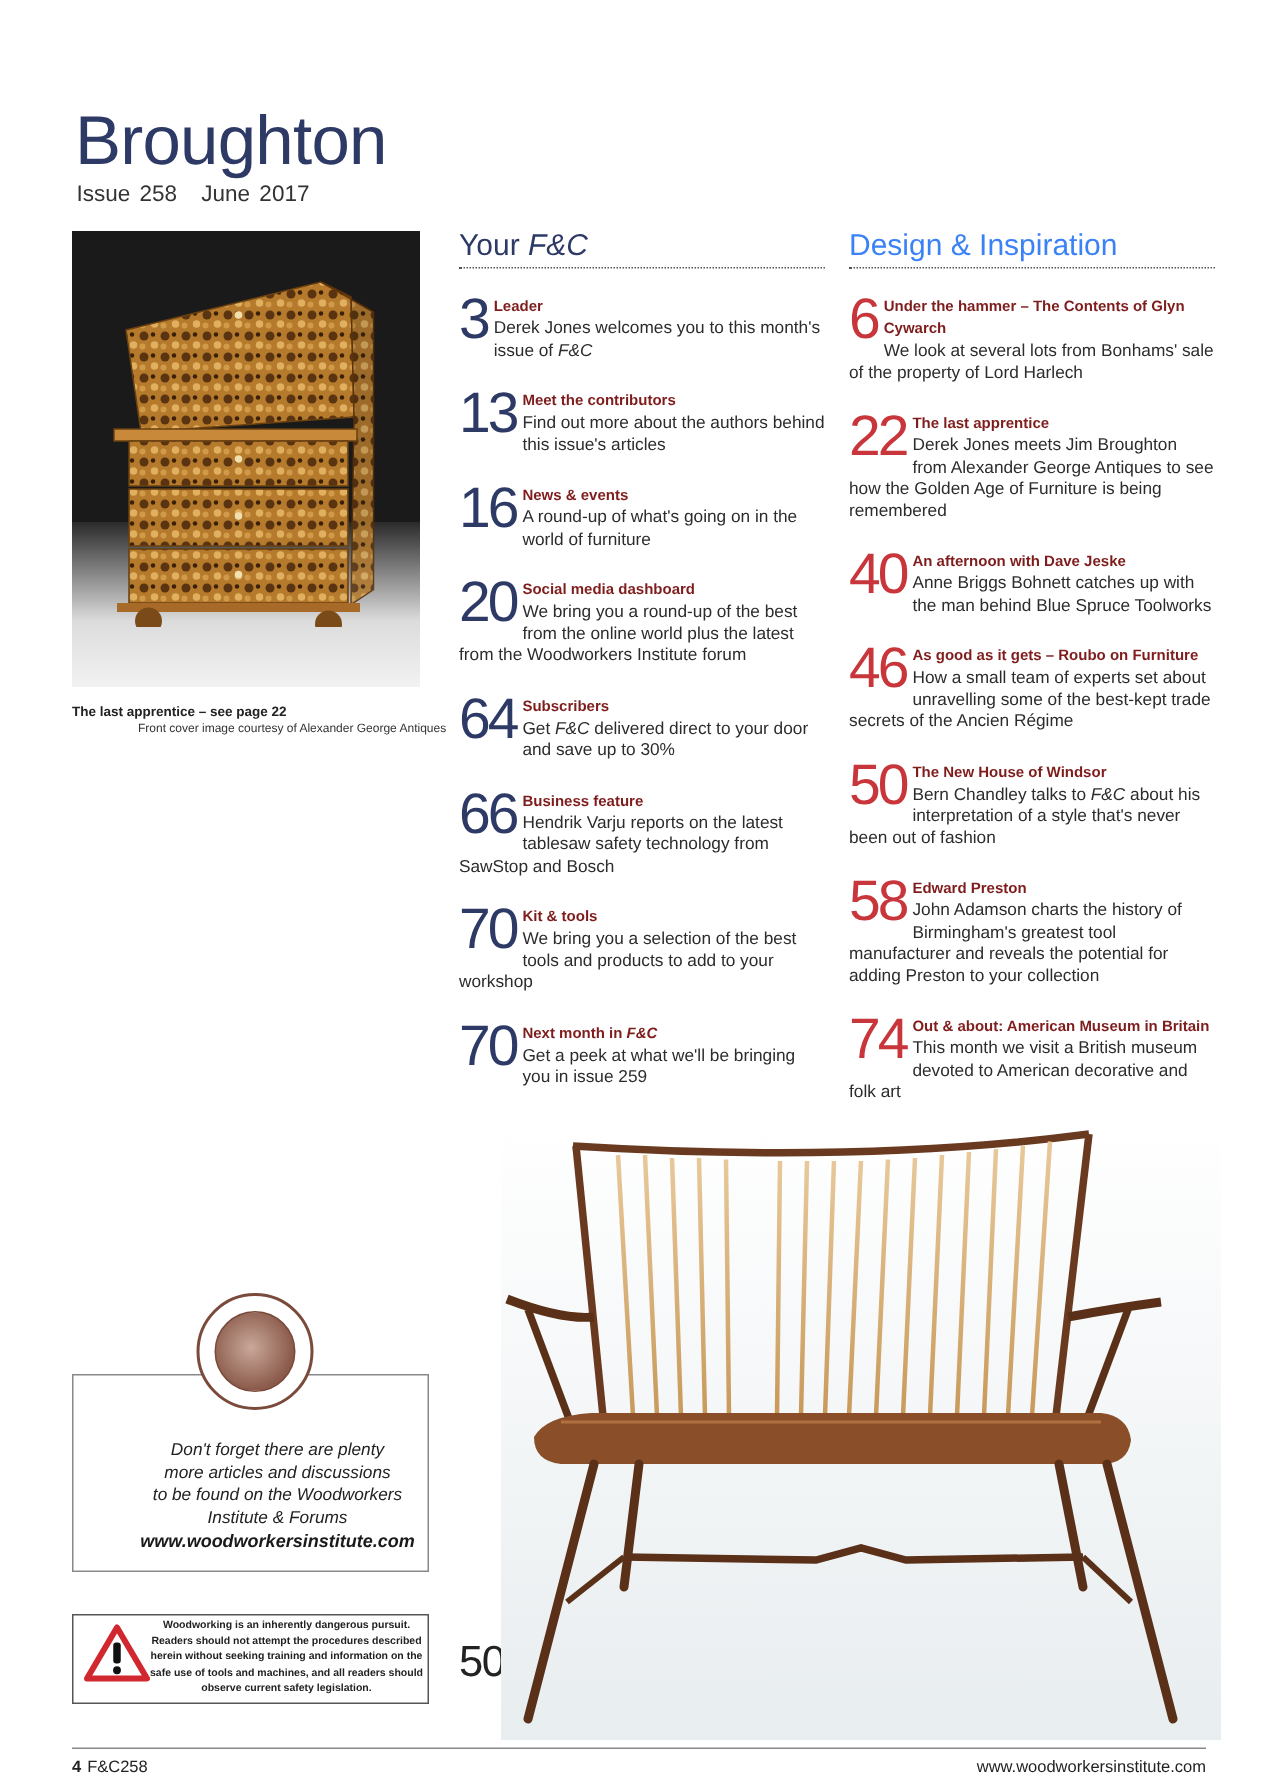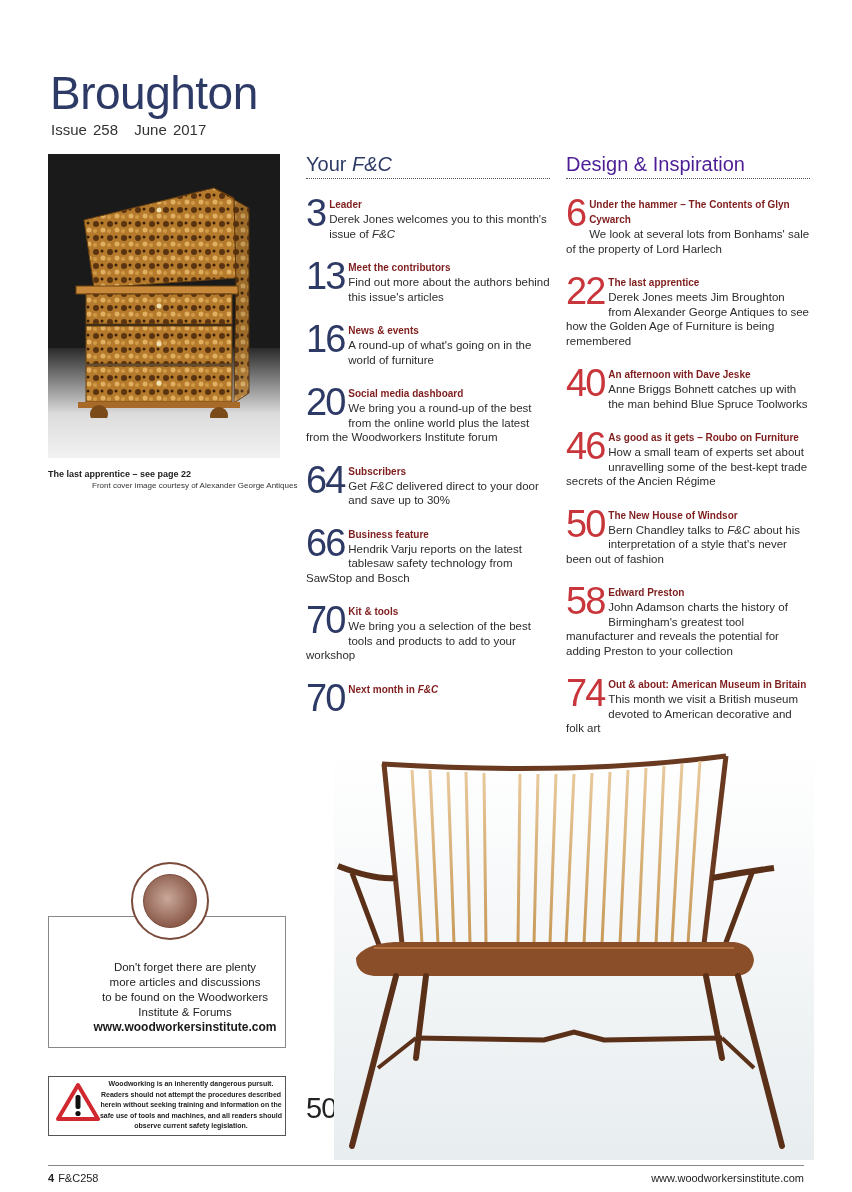--- a/index.html
+++ b/index.html
@@ -15,34 +15,34 @@
   .cover-img .bureau { position: absolute; left: 16px; top: 24px; width: 200px; height: 240px; }
   .caption { position: absolute; left: 48px; top: 469px; font-family: "Liberation Sans", sans-serif; }
   .caption .c1 { font-size: 9px; font-weight: bold; color: #222; }
   .caption .c2 { font-size: 8px; color: #333; margin-top: 2px; margin-left: 44px; }
 
   .col { position: absolute; top: 152px; width: 246px; }
   .col.left { left: 306px; width: 244px; }
   .col.right { left: 566px; width: 244px; }
   .sec-head { font-size: 20px; padding-bottom: 2px; border-bottom: 1px dotted #555; margin-bottom: 18px; line-height: 1.2; }
   .col.left .sec-head { color: #2e3a66; }
-  .col.right .sec-head { color: #4c1d95; }
+  .col.right .sec-head { color: #3b82f6; }
   .sec-head i { font-style: italic; }
 
   .entry { position: relative; margin-bottom: 19px; font-size: 11.5px; line-height: 14.5px; color: #2c2c2c; }
   .entry .num { float: left; font-size: 38px; line-height: 30px; margin-right: 4px; margin-top: 1px; letter-spacing: -2px; font-weight: normal; }
   .col.left .entry .num { color: #2e3a66; }
   .col.right .entry .num { color: #c8353a; }
   .entry .h { display: block; font-weight: bold; font-size: 10px; line-height: 15px; color: #7f1d1d; }
   .entry .h i, .entry .d i { font-style: italic; }
 
   .promo { position: absolute; left: 48px; top: 916px; width: 238px; height: 132px; border: 1px solid #888; }
   .promo-logo { position: absolute; left: 131px; top: 862px; width: 78px; height: 78px; border-radius: 50%; background: #fff; border: 2px solid #7a4a3a; display: flex; align-items: center; justify-content: center; }
   .promo-logo .inner { width: 54px; height: 54px; border-radius: 50%; border: 1px solid #7a4a3a; background: radial-gradient(circle at 45% 45%, #c9a89a, #8a5a4a 70%); }
-  .promo-text { position: absolute; left: 48px; top: 960px; width: 274px; text-align: center; font-size: 11.5px; line-height: 15px; color: #222; }
+  .promo-text { position: absolute; left: 48px; top: 960px; width: 274px; text-align: center; font-style: italic; font-size: 11.5px; line-height: 15px; color: #222; }
   .promo-text .url { font-weight: bold; font-size: 12px; color: #1a1a1a; }
 
   .warning { position: absolute; left: 48px; top: 1076px; width: 238px; height: 60px; border: 1px solid #555; }
   .warn-icon { position: absolute; left: 56px; top: 1082px; width: 44px; height: 40px; }
   .warn-text { position: absolute; left: 98px; top: 1079px; width: 186px; font-size: 7px; font-weight: bold; line-height: 10.5px; color: #222; text-align: center; }
 
   .bench-caption-num { position: absolute; left: 306px; top: 1092px; font-size: 29px; color: #222; letter-spacing: -1px; }
   .bench { position: absolute; left: 334px; top: 748px; width: 480px; height: 412px; }
 
   .footer-line { position: absolute; left: 48px; right: 48px; top: 1165px; height: 1px; background: #888; }
@@ -93,21 +93,21 @@
 
 <div class="col left">
   <div class="sec-head"><span>Your </span><i>F&amp;C</i></div>
   <div class="entry"><span class="num">3</span><span class="h">Leader</span><span class="d">Derek Jones welcomes you to this month's issue of <i>F&amp;C</i></span></div>
   <div class="entry"><span class="num">13</span><span class="h">Meet the contributors</span><span class="d">Find out more about the authors behind this issue's articles</span></div>
   <div class="entry"><span class="num">16</span><span class="h">News &amp; events</span><span class="d">A round-up of what's going on in the world of furniture</span></div>
   <div class="entry"><span class="num">20</span><span class="h">Social media dashboard</span><span class="d">We bring you a round-up of the best from the online world plus the latest from the Woodworkers Institute forum</span></div>
   <div class="entry"><span class="num">64</span><span class="h">Subscribers</span><span class="d">Get <i>F&amp;C</i> delivered direct to your door and save up to 30%</span></div>
   <div class="entry"><span class="num">66</span><span class="h">Business feature</span><span class="d">Hendrik Varju reports on the latest tablesaw safety technology from SawStop and Bosch</span></div>
   <div class="entry"><span class="num">70</span><span class="h">Kit &amp; tools</span><span class="d">We bring you a selection of the best tools and products to add to your workshop</span></div>
-  <div class="entry"><span class="num">70</span><span class="h">Next month in <i>F&amp;C</i></span></div>
+  <div class="entry"><span class="num">70</span><span class="h">Next month in <i>F&amp;C</i></span><span class="d">Get a peek at what we'll be bringing you in issue 259</span></div>
 </div>
 
 <div class="col right">
   <div class="sec-head">Design &amp; Inspiration</div>
   <div class="entry"><span class="num">6</span><span class="h">Under the hammer – The Contents of Glyn Cywarch</span><span class="d">We look at several lots from Bonhams' sale of the property of Lord Harlech</span></div>
   <div class="entry"><span class="num">22</span><span class="h">The last apprentice</span><span class="d">Derek Jones meets Jim Broughton from Alexander George Antiques to see how the Golden Age of Furniture is being remembered</span></div>
   <div class="entry"><span class="num">40</span><span class="h">An afternoon with Dave Jeske</span><span class="d">Anne Briggs Bohnett catches up with the man behind Blue Spruce Toolworks</span></div>
   <div class="entry"><span class="num">46</span><span class="h">As good as it gets – Roubo on Furniture</span><span class="d">How a small team of experts set about unravelling some of the best-kept trade secrets of the Ancien Régime</span></div>
   <div class="entry"><span class="num">50</span><span class="h">The New House of Windsor</span><span class="d">Bern Chandley talks to <i>F&amp;C</i> about his interpretation of a style that's never been out of fashion</span></div>
   <div class="entry"><span class="num">58</span><span class="h">Edward Preston</span><span class="d">John Adamson charts the history of Birmingham's greatest tool manufacturer and reveals the potential for adding Preston to your collection</span></div>

